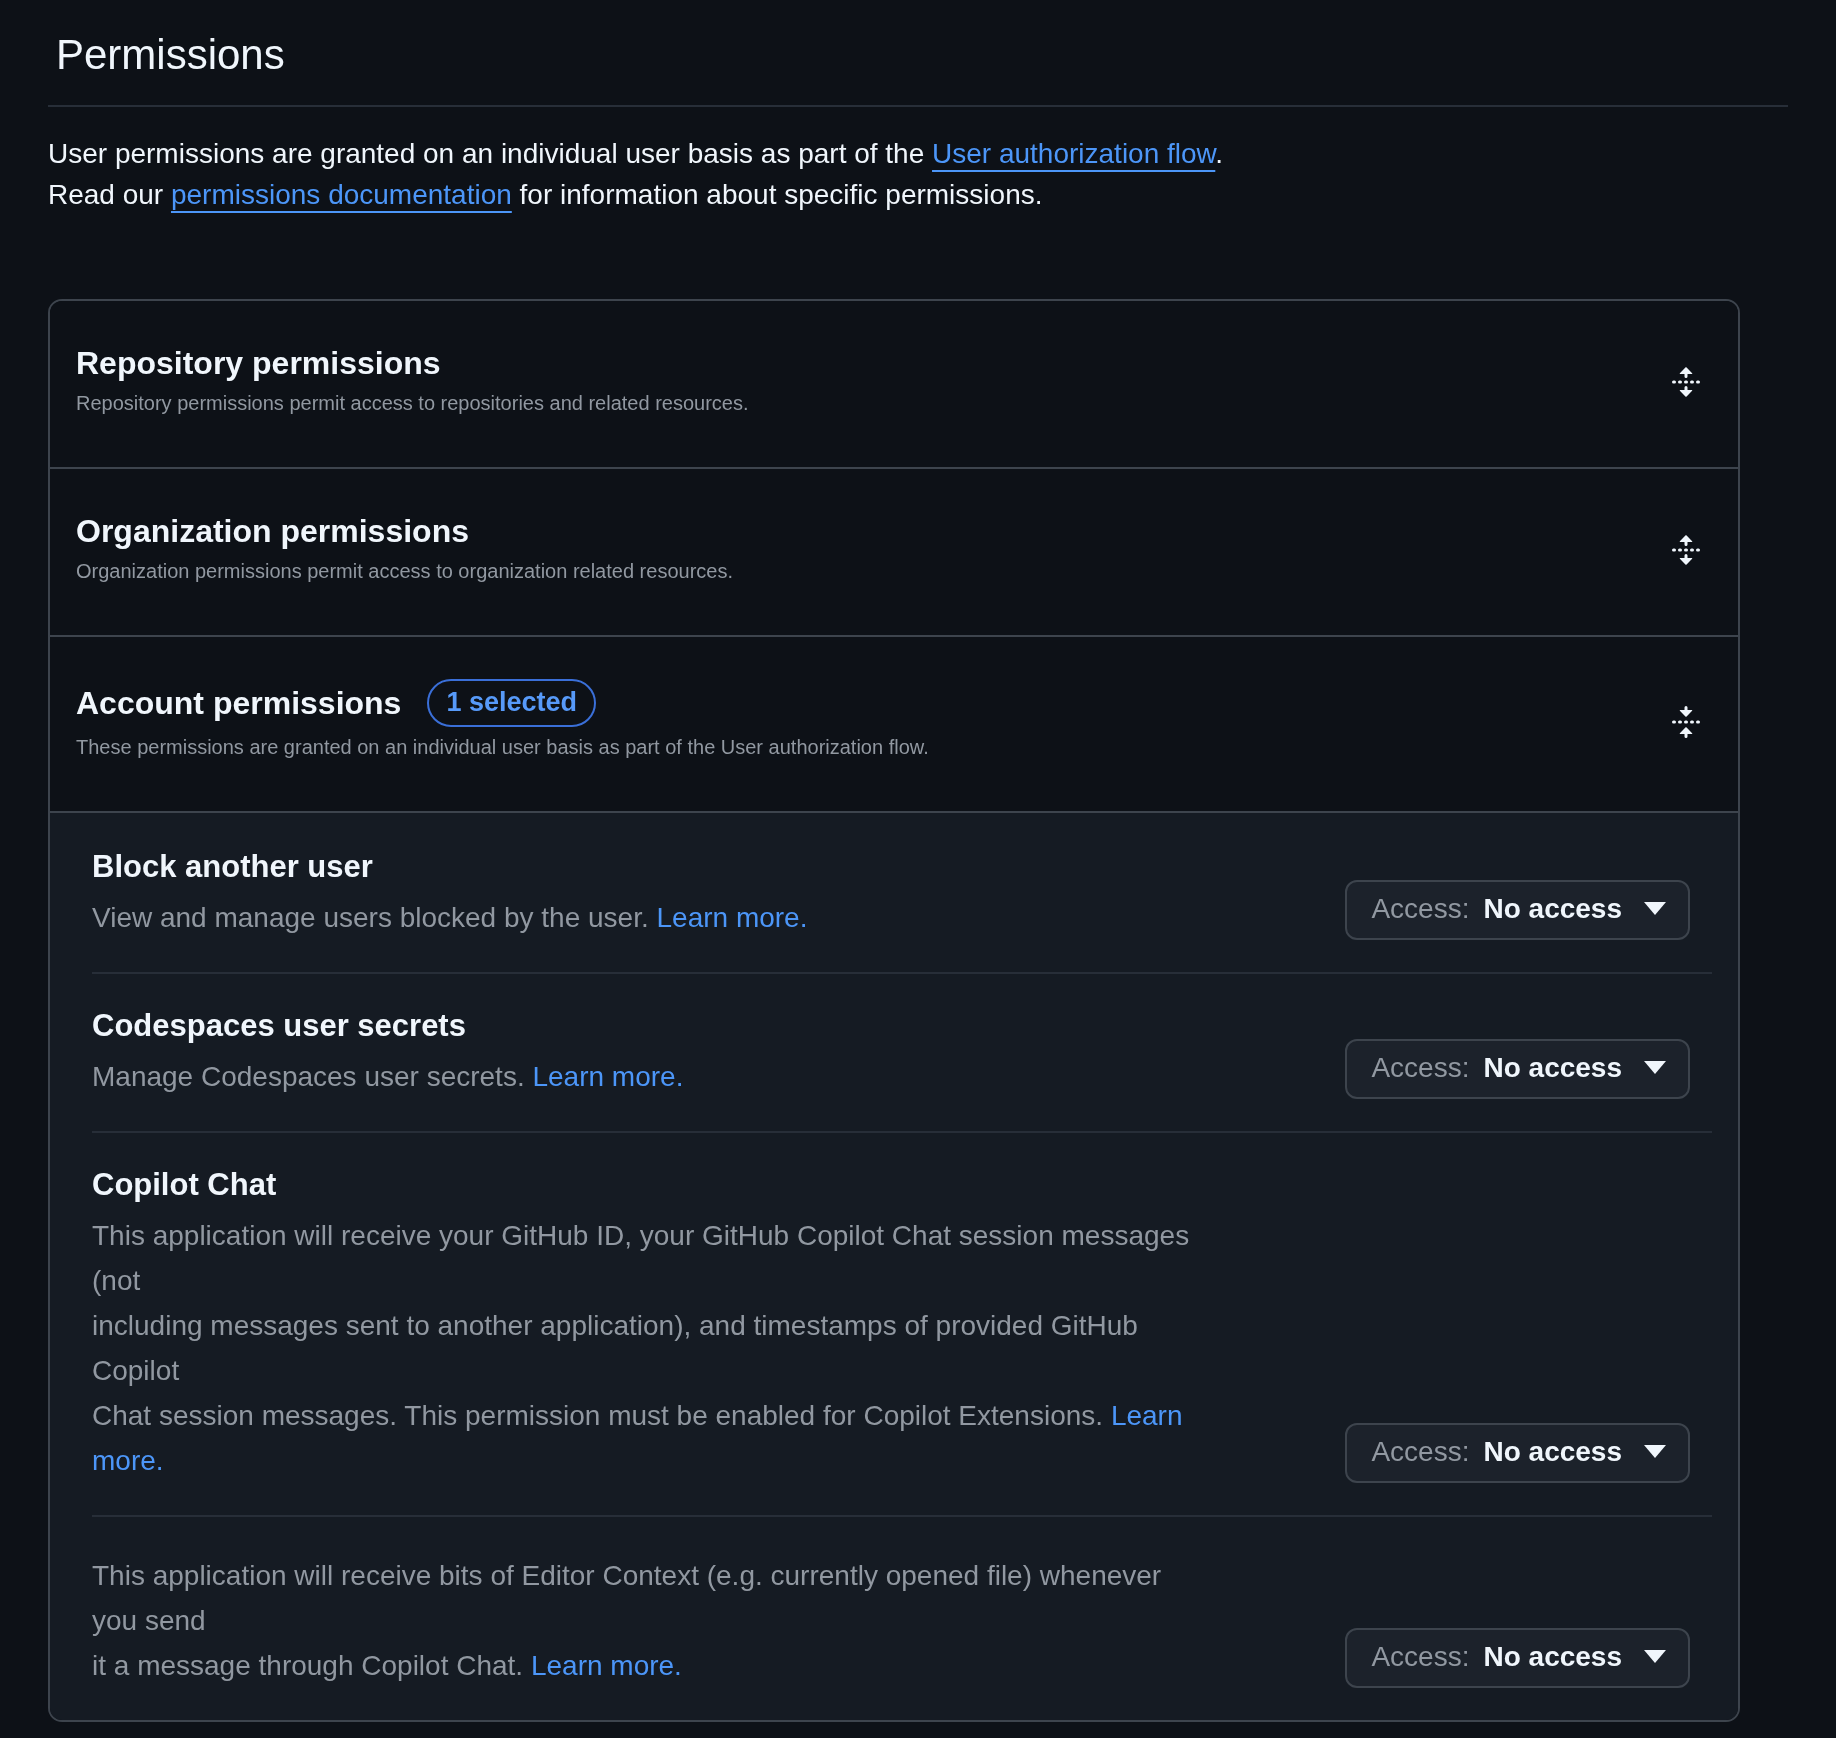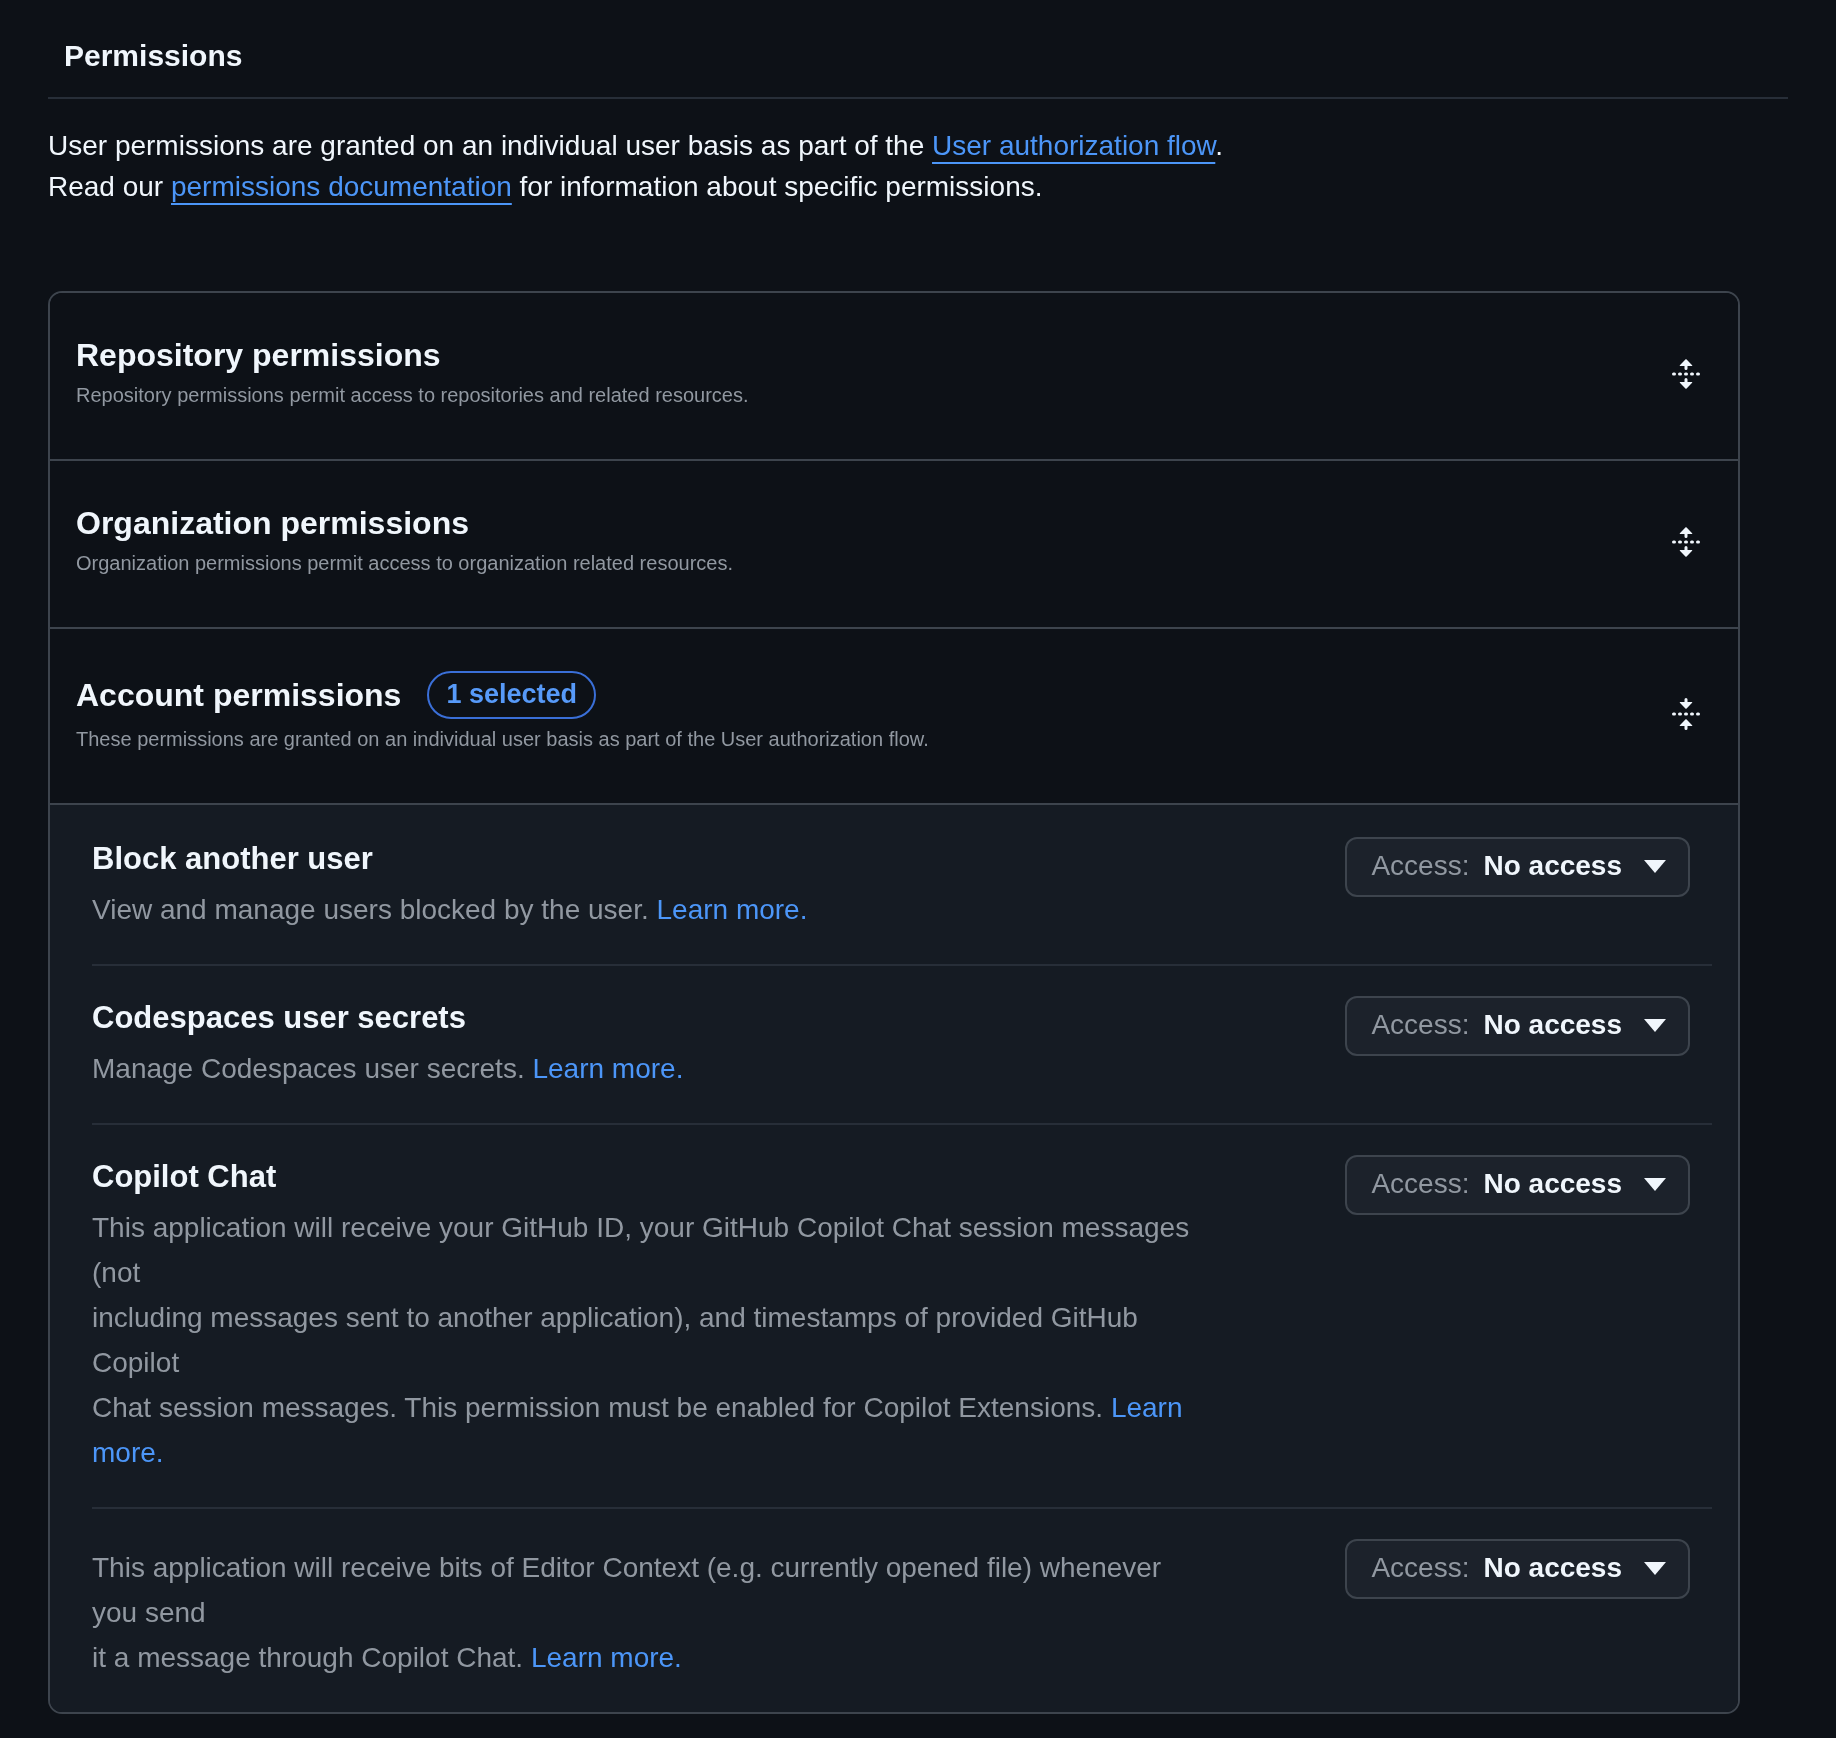--- a/index.html
+++ b/index.html
@@ -14,22 +14,22 @@
   html,body{margin:0;padding:0;}
   body{
     width:1836px;height:1738px;overflow:hidden;
     background:var(--bg);
     color:var(--fg);
     font-family:"Liberation Sans","DejaVu Sans",sans-serif;
   }
   .page{padding:14px 48px 0 48px;}
 
   .page-title{
-    margin:16px;padding-top:6px;
-    font-size:30px;font-weight:700;line-height:1.3;color:var(--fg);
+    margin:8px;padding-top:6px;
+    font-size:42px;font-weight:400;line-height:1.3;color:var(--fg);
   }
   .title-divider{height:0;border:0;border-top:2px solid var(--border-muted);margin:22px 0 0 0;}
 
   .intro{margin:26px 0 6px 0;font-size:28px;line-height:41px;color:var(--fg);}
   .intro a{color:var(--link);text-decoration:underline;text-underline-offset:7px;text-decoration-thickness:2px;cursor:pointer;}
 
   .card{
     margin-top:84px;margin-right:48px;
     border:2px solid var(--border);
     border-radius:14px;
@@ -60,21 +60,21 @@
 
   .section-toggle{
     background:none;border:0;padding:8px;margin:0 16px 0 0;cursor:grab;
     display:flex;align-items:center;justify-content:center;
   }
   .section-toggle svg{width:32px;height:32px;display:block;fill:var(--icon);}
 
   .rows{background:var(--bg-subtle);}
   .perm-row{
     position:relative;
-    display:flex;align-items:flex-start;justify-content:space-between;
+    display:flex;align-items:flex-end;justify-content:space-between;
     padding:32px 48px 32px 42px;
   }
   .perm-row + .perm-row::before, .row-stub::before{
     content:"";position:absolute;left:42px;right:26px;top:0;height:2px;background:var(--border-muted);
   }
 
   .row-main{flex:1 1 auto;max-width:1150px;padding-right:40px;}
   .row-title{
     margin:0;font-size:31px;font-weight:700;line-height:44px;color:var(--fg);
     display:flex;align-items:center;gap:24px;

